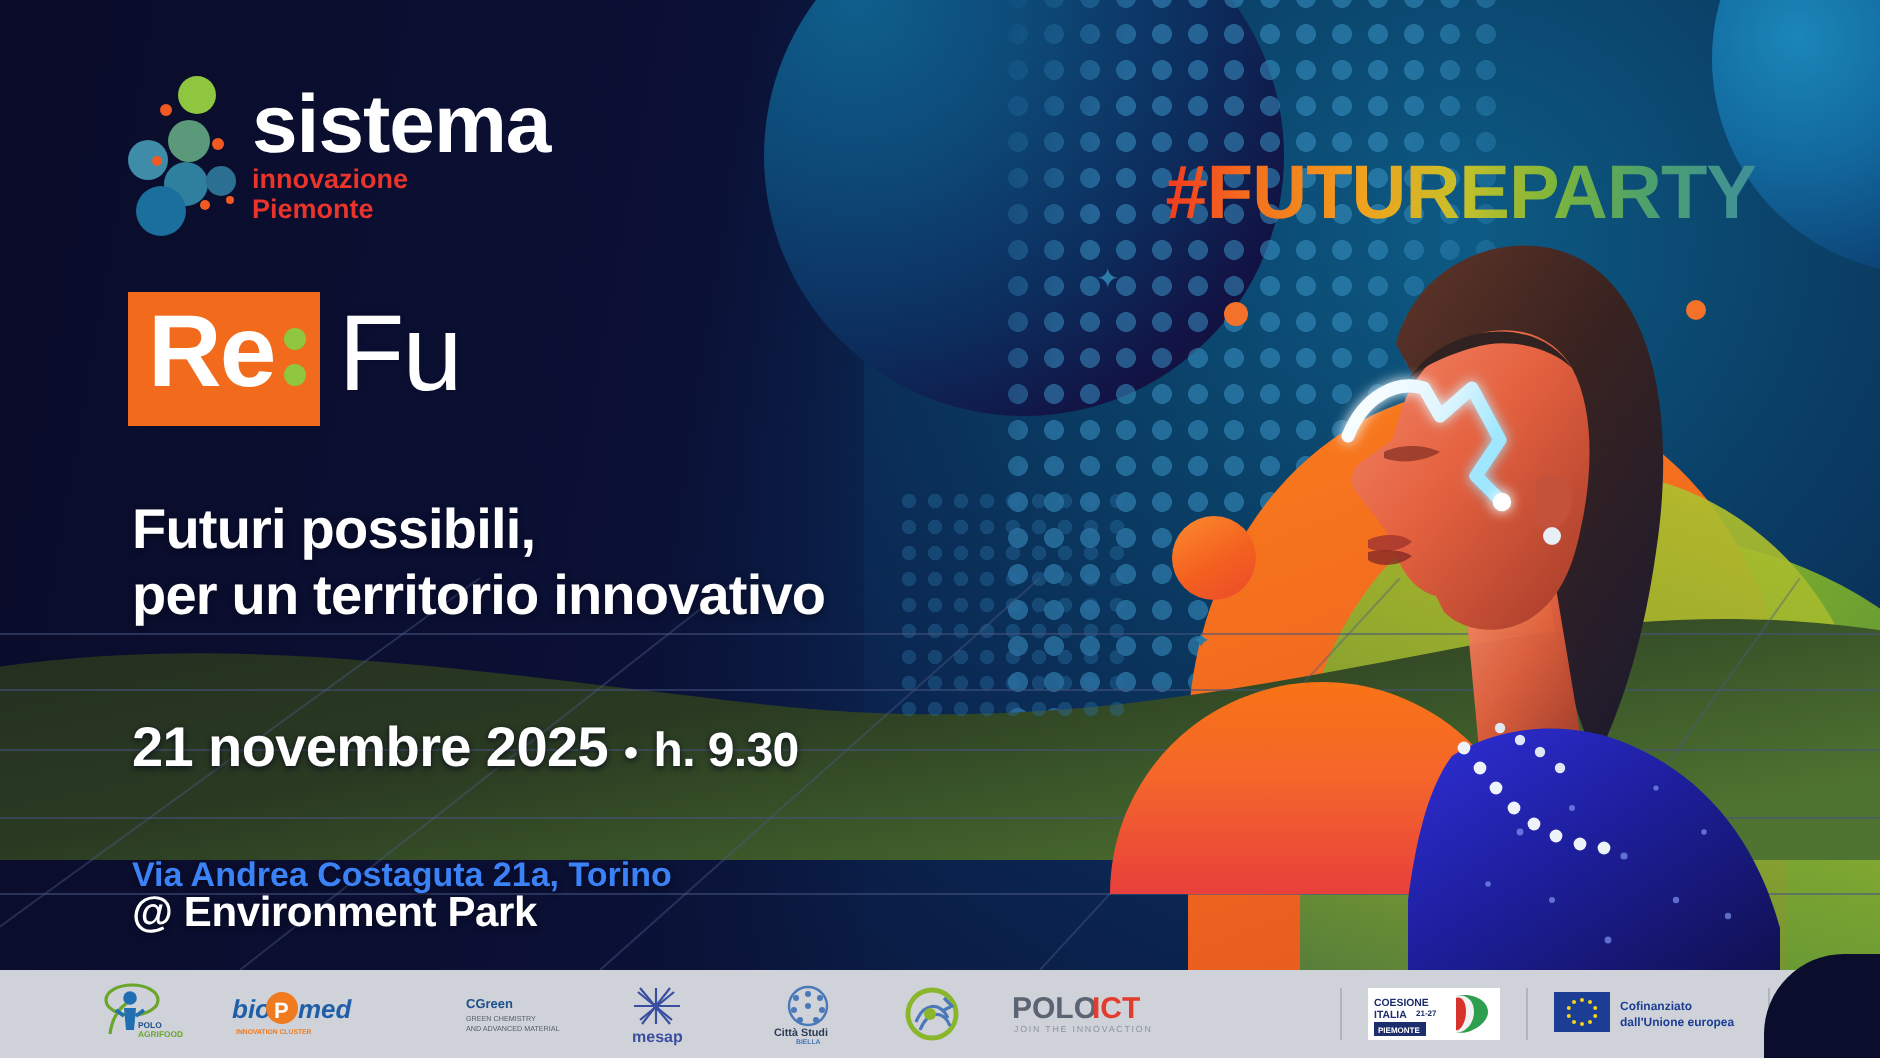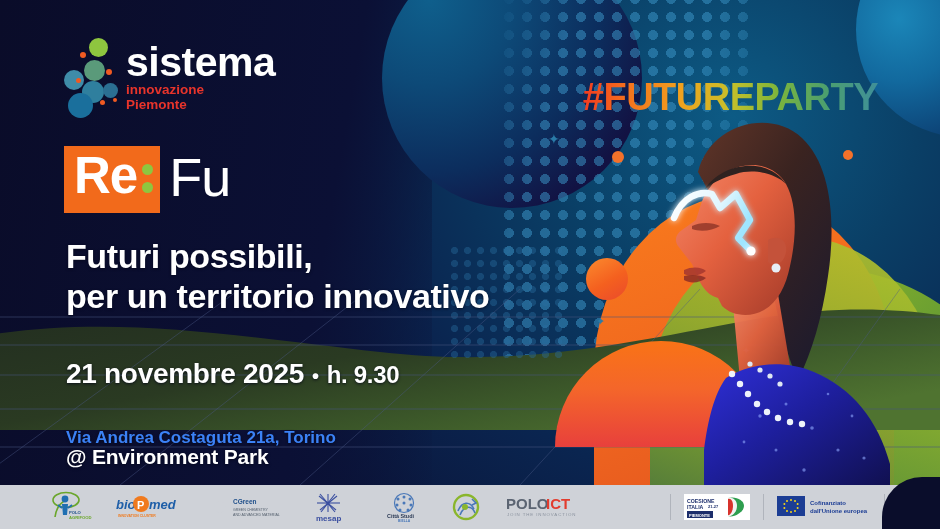--- a/index.html
+++ b/index.html
@@ -168,22 +168,22 @@
   }
   .colon-dots i { width: 11px; height: 11px; border-radius: 50%; background: #8ec63f; display:block; }
   .future-text {
     font-size: 54px; font-weight: 400; color: #fff; line-height: 1;
     letter-spacing: -1px; margin-left: 9px; margin-top: 4px;
     text-shadow: 0 0 2px rgba(10,13,43,.9);
   }
 
   
   .headline {
-    position: absolute; left: 66px; top: 236px;
-    color: #fff; font-size: 34px; font-weight: 700; line-height: 1.18;
+    position: absolute; left: 66px; top: 248px;
+    color: #fff; font-size: 28px; font-weight: 700; line-height: 1.18;
     letter-spacing: -0.4px;
     text-shadow: 0 1px 3px rgba(5,8,25,.75);
   }
   
   .datetime {
     position: absolute; left: 66px; top: 358px;
     color: #fff; font-size: 28px; font-weight: 700; letter-spacing: -0.3px;
     text-shadow: 0 1px 3px rgba(5,8,25,.8);
     display: flex; align-items: baseline; gap: 8px;
   }

